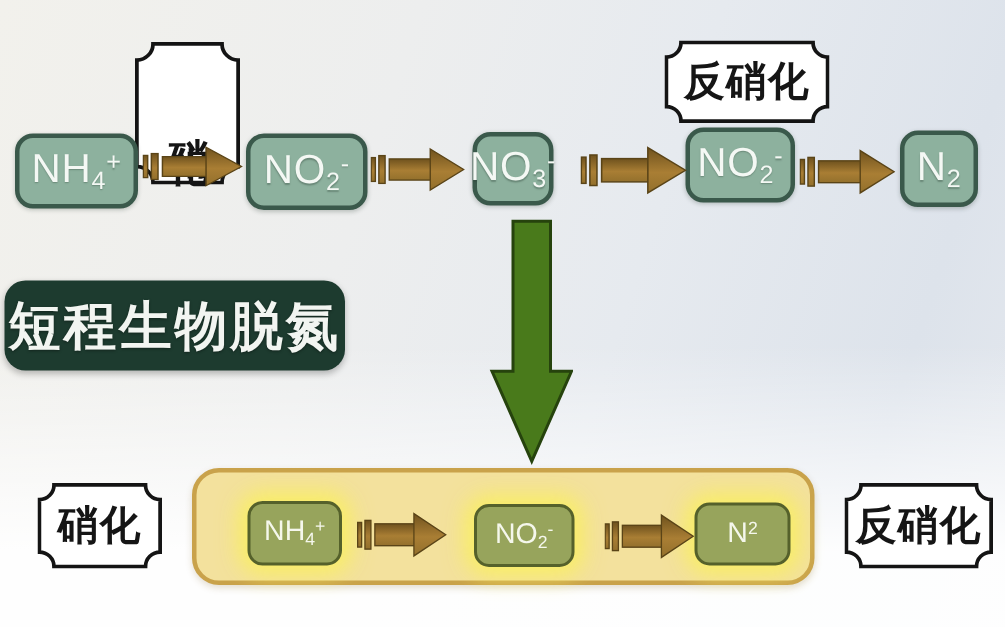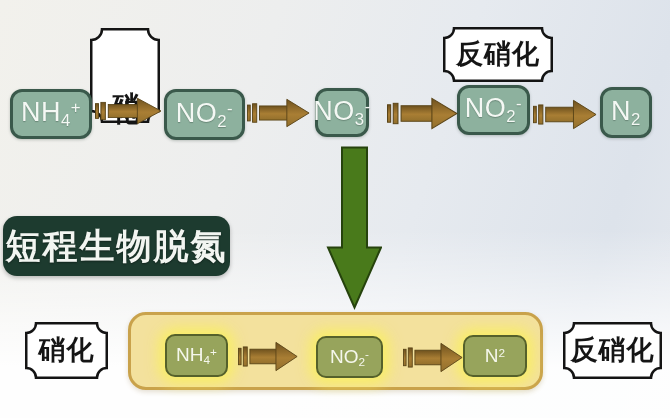--- a/index.html
+++ b/index.html
@@ -37,21 +37,20 @@
   .callout svg { position:absolute; inset:0; }
   .callout-text { position:relative; color:#151515; font-weight:bold; font-size:27px;
     letter-spacing:1px; line-height:1; }
   .callout-text.vertical { writing-mode: vertical-rl; text-orientation: upright; letter-spacing:6px; }
 
   
   .process-title {
     background: var(--label-fill); border-radius: 14px;
     display:flex; align-items:center; justify-content:center;
     box-shadow: 0 2px 4px rgba(0,0,0,.25);
-    margin-top: 29px;
   }
   .process-title span { color:#f2f5f1; font-size:35px; font-weight:600; letter-spacing:2px;
     text-shadow: 0 1px 2px rgba(0,0,0,.4); }
 
   
   .ycontainer {
     background: var(--container-fill); border: 3px solid var(--container-border);
     border-radius: 18px; box-shadow: 0 2px 5px rgba(120,90,30,.2);
   }
 

